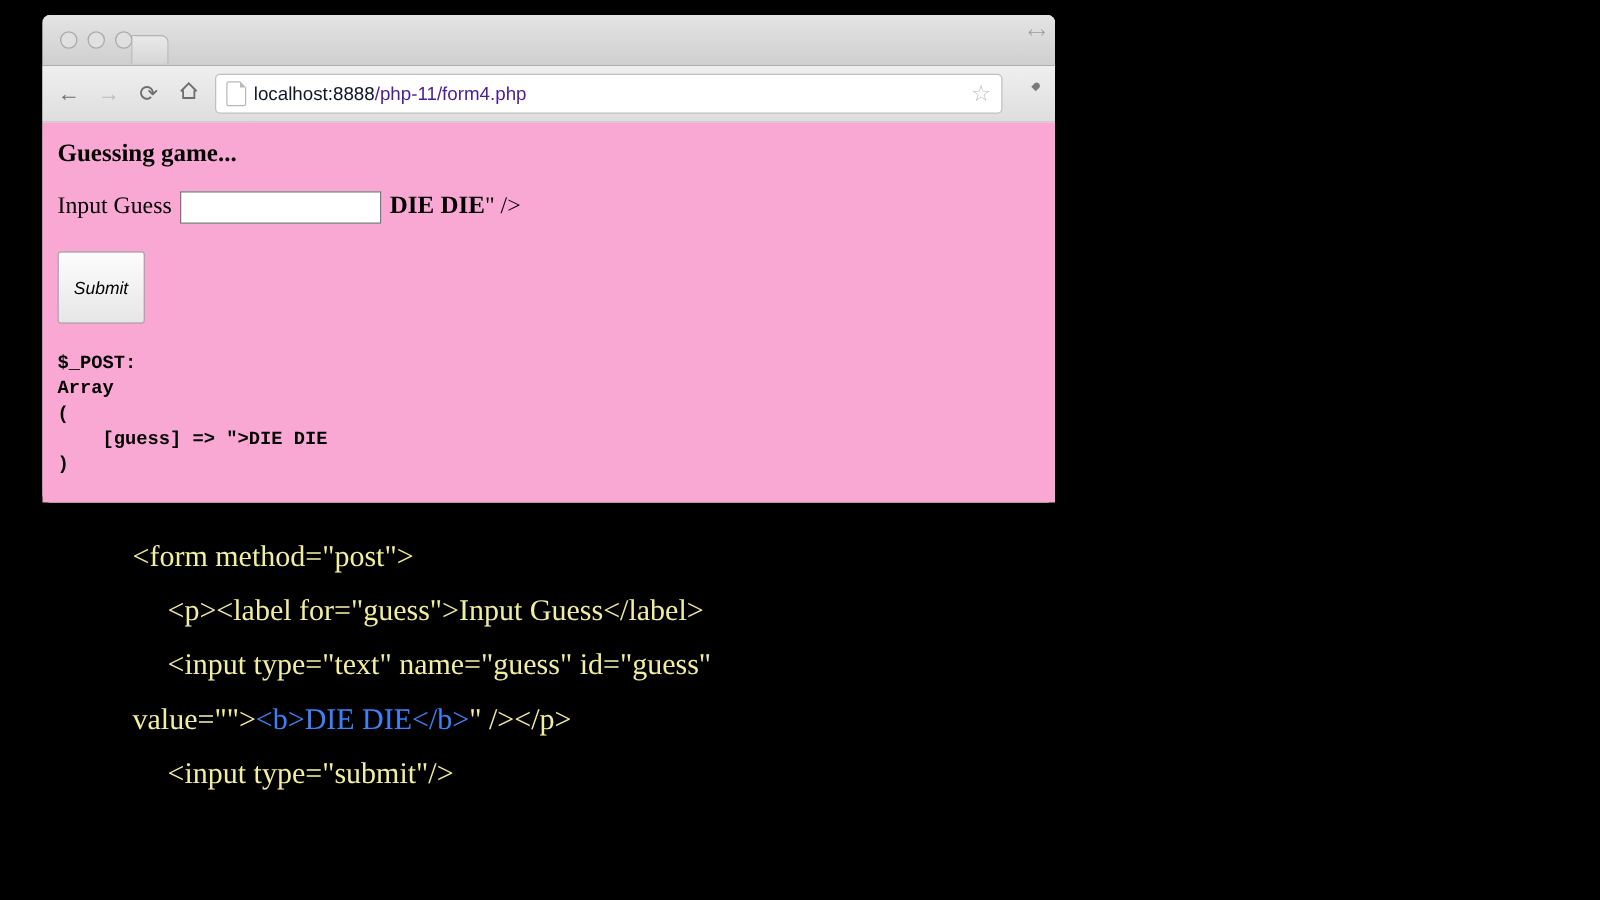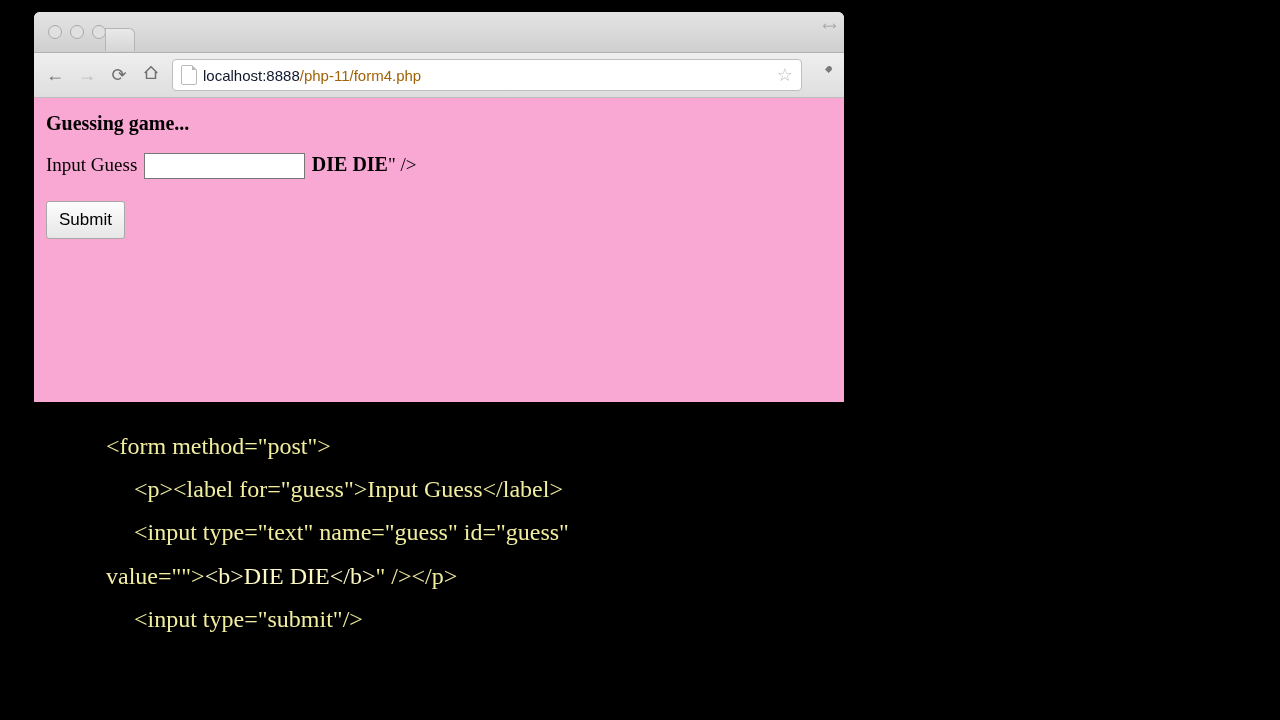--- a/index.html
+++ b/index.html
@@ -131,21 +131,21 @@
     position:relative;
   }
   .omnibox .page-icon::after{
     content:"";
     position:absolute; right:-1px; top:-1px;
     border-top:5px solid #fff;
     border-left:5px solid #b9b9b9;
   }
   .omnibox .url { flex:1; }
   .omnibox .url .host { color:#0f172a; }
-  .omnibox .url .path { color:#a16207; }
+  .omnibox .url .path { color:#4c1d95; }
   .star { color:#bdbdbd; font-size:18px; }
   .wrench { color:#7a7a7a; font-size:18px; margin-left:4px;}
 
   
   .page {
     flex:1;
     background:#f9a8d4;
     padding: 14px 12px;
     font-family: "Times New Roman", serif;
     color:#000;
@@ -164,25 +164,26 @@
     font-size:16px;
     width:155px;
     height:22px;
     border:1px solid #777;
     margin: 0 2px;
     vertical-align: baseline;
   }
   .form-line b { font-weight:bold; font-size:20px;}
   .submit-btn {
     font-family: Arial, sans-serif;
-    font-size:17px;
-    padding:8px 12px;
+    font-size:14px;
+    padding:20px 12px;
     background:linear-gradient(#fdfdfd,#e6e6e6);
     border:1px solid #a8a8a8;
     border-radius:3px;
+    font-style:italic;
   }
   pre.dump {
     margin-top:22px;
     font-family: "Courier New", monospace;
     font-size:15px;
     font-weight:bold;
     line-height:1.35;
     white-space:pre;
   }
 
@@ -190,21 +191,21 @@
   .code {
     position:absolute;
     left:106px;
     top:425px;
     font-family: Georgia, "Times New Roman", serif;
     font-size:24px;
     line-height:1.8;
     color:#f2eea0; 
   }
   .code .ind1 { padding-left:28px; display:inline-block;}
-  .code .cyan { color:#fef9c3; }
+  .code .cyan { color:#3b82f6; }
 </style>
 </head>
 <body>
 
 <div class="browser-window">
 
   <div class="titlebar">
     <div class="traffic-lights">
       <span></span>
       <span></span>
@@ -241,20 +242,25 @@
     <h1>Guessing game...</h1>
 
     <div class="form-line">
       <span>Input Guess</span>
       <input type="text" style="">
       <b>DIE DIE</b><span>" /&gt;</span>
     </div>
 
     <button class="submit-btn">Submit</button>
 
+    <pre class="dump">$_POST:
+Array
+(
+    [guess] =&gt; "&gt;DIE DIE
+)</pre>
   </div>
 </div>
 
 <div class="code">
   <div>&lt;form method="post"&gt;</div>
   <div><span class="ind1">&lt;p&gt;&lt;label for="guess"&gt;Input Guess&lt;/label&gt;</span></div>
   <div><span class="ind1">&lt;input type="text" name="guess" id="guess"</span></div>
   <div><span>value=""&gt;</span><span class="cyan">&lt;b&gt;DIE DIE&lt;/b&gt;</span><span>"   /&gt;&lt;/p&gt;</span></div>
   <div><span class="ind1">&lt;input type="submit"/&gt;</span></div>
 </div>

